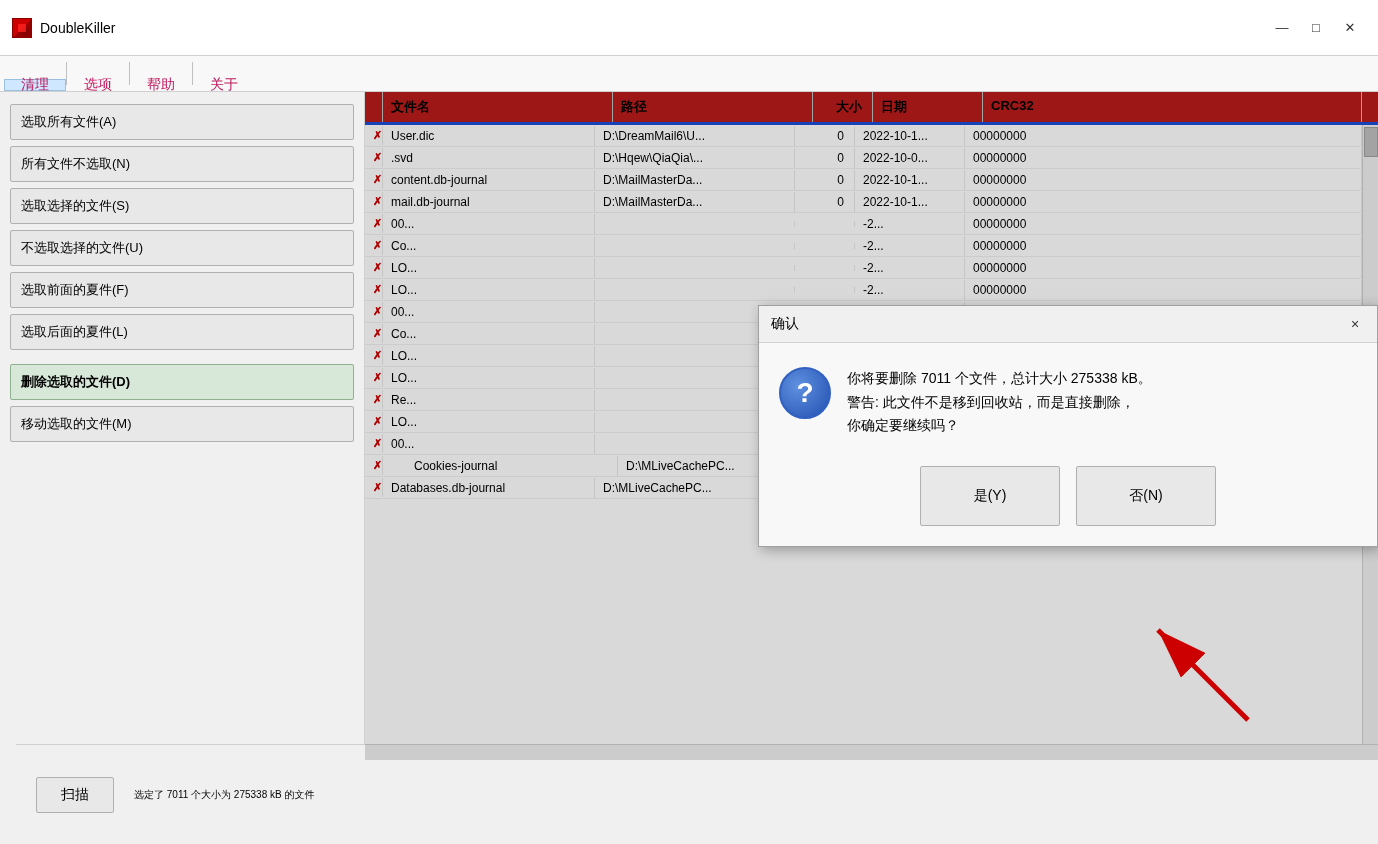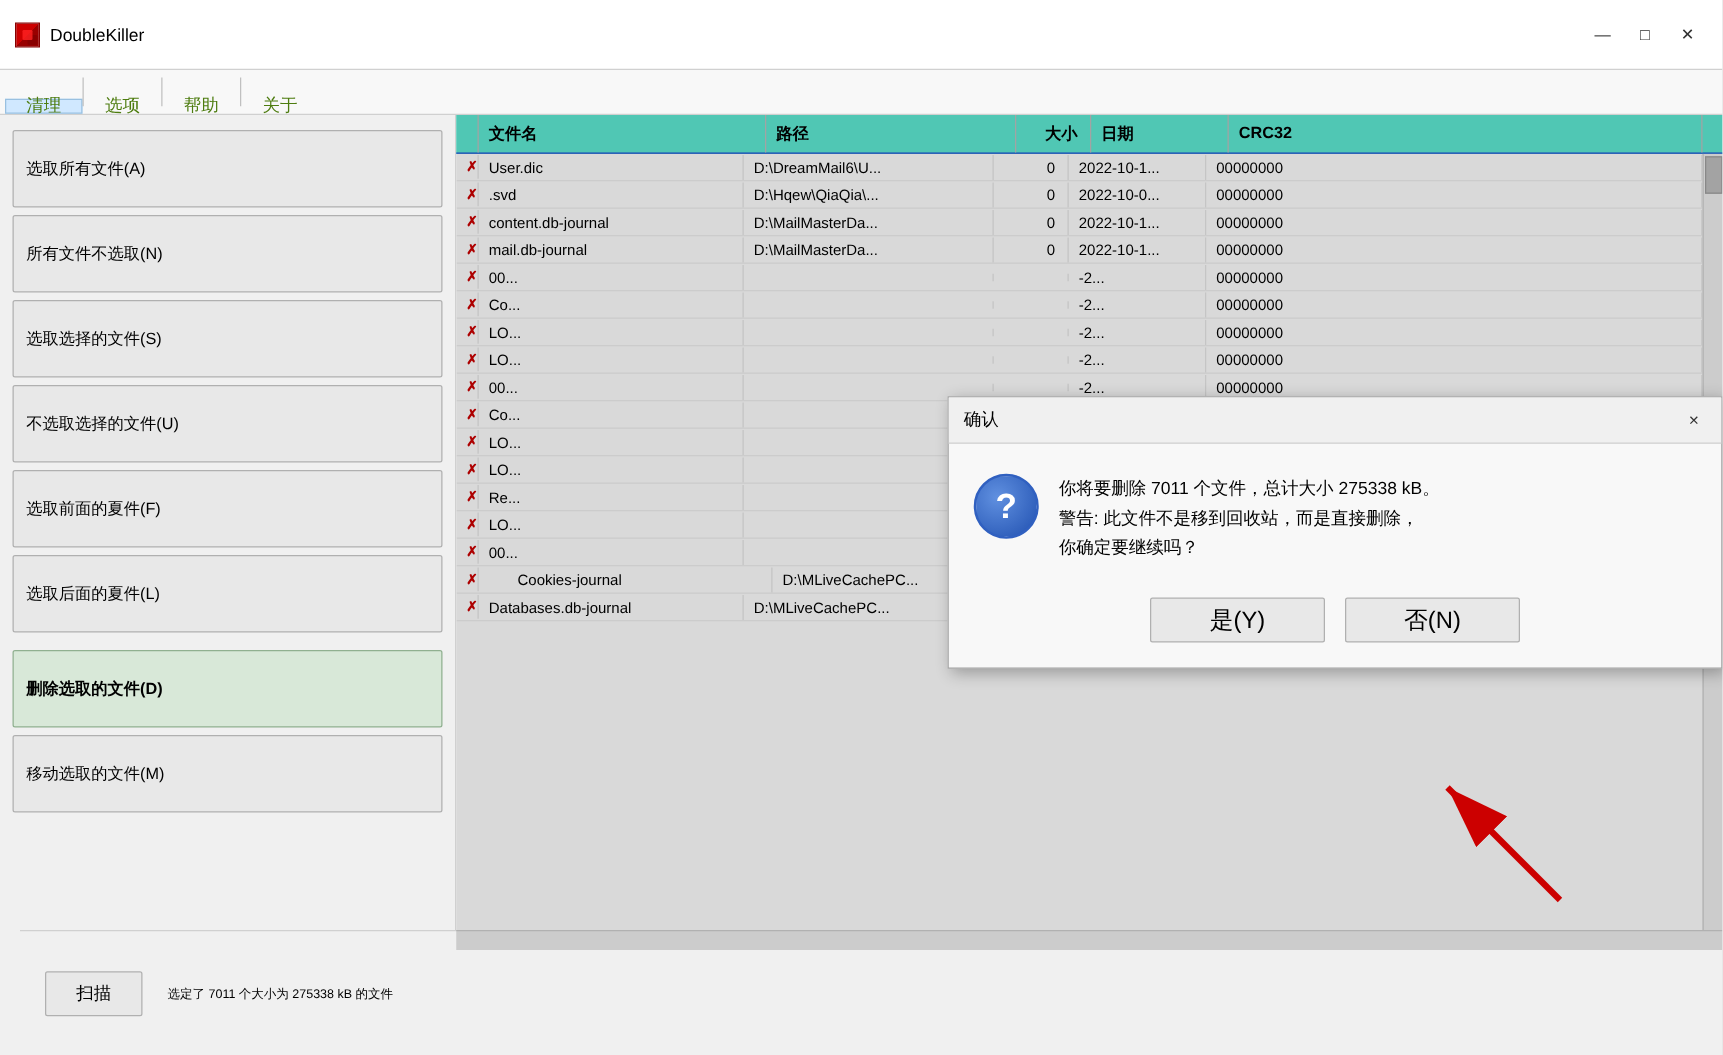--- a/index.html
+++ b/index.html
@@ -68,21 +68,21 @@
       display: flex;
       align-items: stretch;
       border-bottom: 1px solid #d0d0d0;
       padding: 0 4px;
     }
     .menu-item {
       padding: 0 16px;
       display: flex;
       align-items: center;
       font-size: 14px;
-      color: #4d7c0f;
+      color: #be185d;
       cursor: pointer;
       border: 1px solid transparent;
       margin-top: 23px;
     }
     .menu-item.active { background: #d0e8ff; border-color: #99c0e0; }
     .menu-separator {
       width: 1px;
       background: #c0c0c0;
       margin: 6px 0;
     }
@@ -99,21 +99,21 @@
       background: #f0f0f0;
       padding: 12px 10px;
       display: flex;
       flex-direction: column;
       gap: 6px;
       border-right: 1px solid #d0d0d0;
       flex-shrink: 0;
     }
     .action-btn {
       width: 100%;
-      padding: 21px 10px;
+      padding: 8px 10px;
       background: #e8e8e8;
       border: 1px solid #b0b0b0;
       border-radius: 2px;
       font-size: 13px;
       cursor: pointer;
       text-align: left;
       color: #000;
     }
     .action-btn.prominent {
       background: #d8e8d8;
@@ -155,22 +155,22 @@
       display: flex;
       flex-direction: column;
       background: #ffffff;
       position: relative;
       margin-bottom: 100px;
     }
 
     
     .file-list-header {
       display: flex;
-      background: #5eead4;
-      border-bottom: 1px solid #1d4ed8;
+      background: #b91c1c;
+      border-bottom: 3px solid #1d4ed8;
       font-size: 13px;
       font-weight: bold;
     }
     .file-list-header .col {
       padding: 6px 8px;
       border-right: 1px solid #c0c0c0;
       user-select: none;
     }
     .col-name { width: 230px; }
     .col-path { width: 200px; }
@@ -292,22 +292,22 @@
       color: #000;
     }
     .dialog-buttons {
       display: flex;
       justify-content: center;
       gap: 16px;
       padding: 12px 20px 20px 20px;
     }
     .dialog-btn {
       width: 140px;
-      padding: 4px 0;
-      font-size: 19px;
+      padding: 20px 0;
+      font-size: 14px;
       background: #e8e8e8;
       border: 1px solid #b0b0b0;
       cursor: pointer;
       border-radius: 2px;
       color: #000;
     }
 
     
     .arrow-annotation {
       position: absolute;

